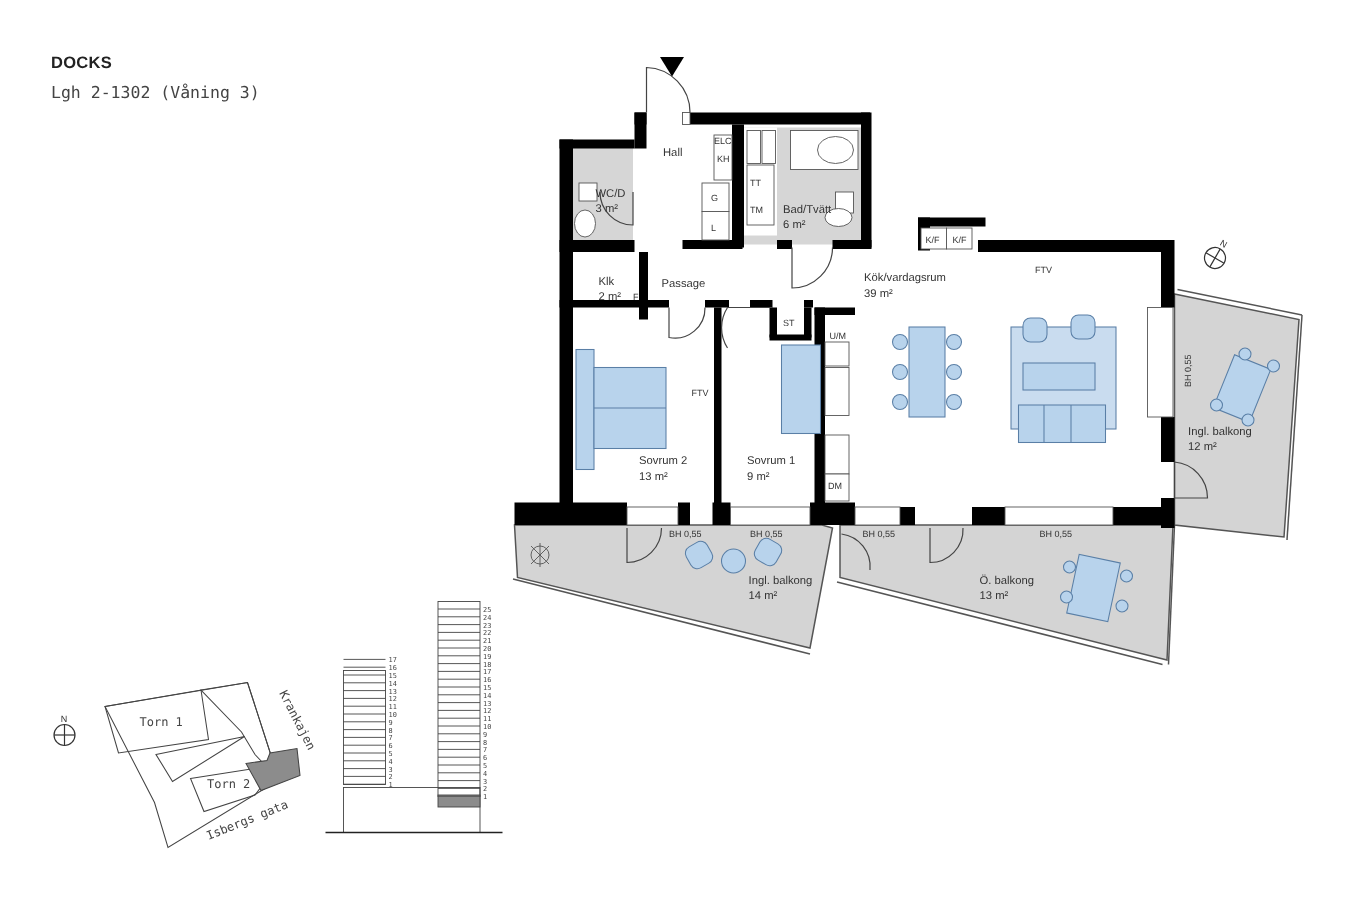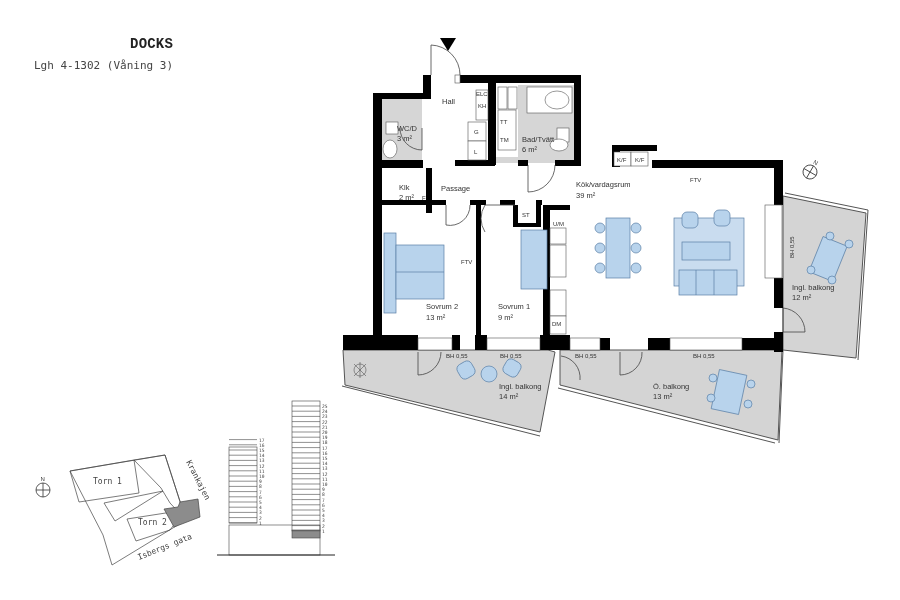--- a/index.html
+++ b/index.html
@@ -1,31 +1,31 @@
 <!DOCTYPE html>
 <html><head>
 <meta charset="utf-8">
 <style>
   html, body { margin:0; padding:0; background:#ffffff; }
   body { width:900px; height:600px; position:relative; overflow:hidden; font-family:"DejaVu Sans", sans-serif; }
   .hdr { position:absolute; left:34px; top:36px; }
-  .hdr .t1 { font-family:Liberation Mono, monospace; font-size:14px; font-weight:bold; color:#222; letter-spacing:0.2px;text-align:right; }
+  .hdr .t1 { font-family:Liberation Sans, sans-serif; font-size:11px; font-weight:bold; color:#222; letter-spacing:0.2px; }
   .hdr .t2 { font-family:"DejaVu Sans Mono", monospace; font-size:11px; color:#444; margin-top:7px; }
   svg { position:absolute; left:0; top:0; }
   .lbl { font-family:"Liberation Sans", sans-serif; font-size:7.5px; fill:#333; }
   .lblm { font-family:"Liberation Sans", sans-serif; font-size:6px; fill:#333; }
   .mono { font-family:"DejaVu Sans Mono", monospace; font-size:8px; fill:#444; }
   .tiny { font-family:"DejaVu Sans Mono", monospace; font-size:4.6px; fill:#444; }
 </style>
 </head>
 <body>
 
 <div class="hdr">
   <div class="t1">DOCKS</div>
-  <div class="t2">Lgh 4-1302 (Våning 3)</div>
+  <div class="t2">Lgh 2-1302 (Våning 3)</div>
 </div>
 
 <svg width="900" height="600" viewBox="0 0 900 600">
 
   <g>
     <polygon points="343,350 548,350 555,352 540,432 345,385" fill="#d4d4d4" stroke="#555" stroke-width="1"></polygon>
     <line x1="342" y1="386" x2="540" y2="436" stroke="#555" stroke-width="1"></line>
   </g>
   <g>
     <polygon points="560,350 782,350 778,440 560,385" fill="#d4d4d4" stroke="#555" stroke-width="1"></polygon>

